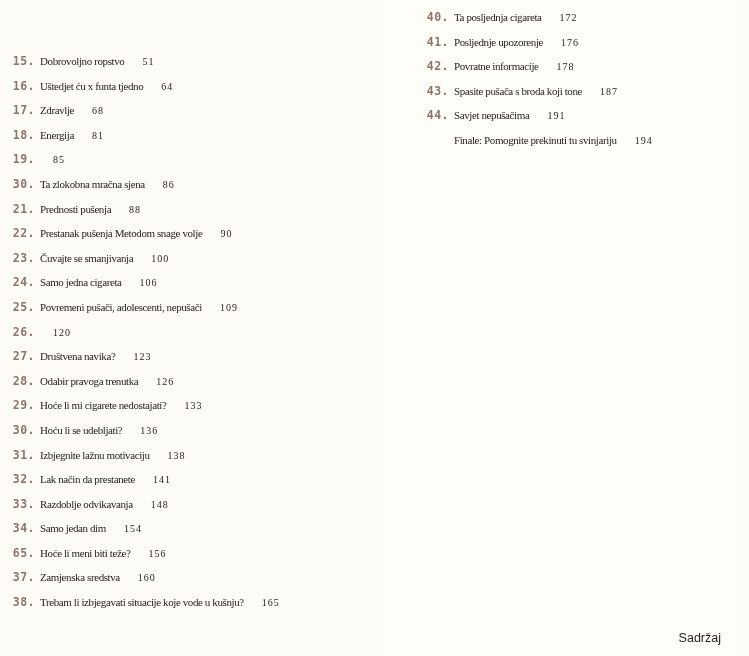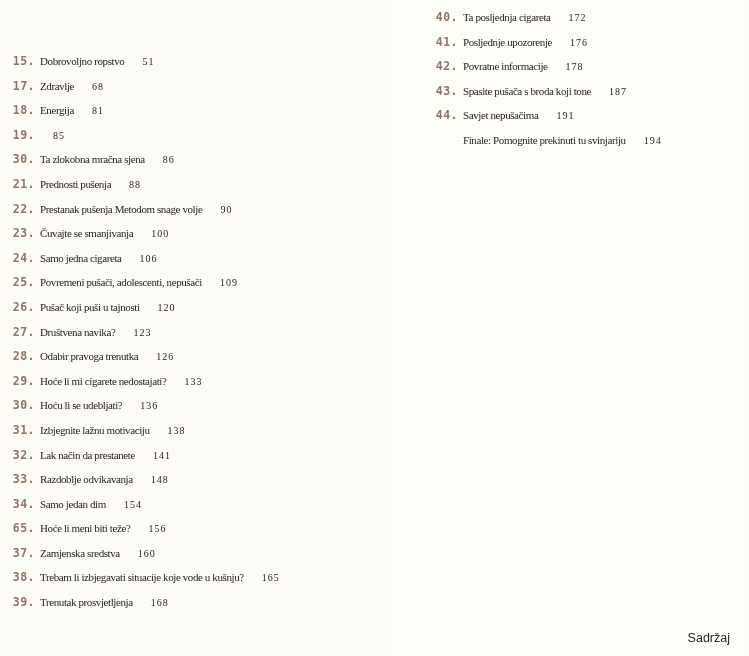--- a/index.html
+++ b/index.html
@@ -5,21 +5,21 @@
   html, body { margin: 0; padding: 0; }
   body {
     width: 749px; height: 656px; overflow: hidden;
     background: #fdfcf6;
     font-family: "DejaVu Serif", "Liberation Serif", serif;
     color: #2b2320;
     position: relative;
   }
   .page { position: absolute; top: 0; height: 656px; }
   .page-left { left: 0; width: 394px; background: #fcfbf5; margin-top: 44px; }
-  .page-right { left: 393px; width: 351px; background: #fefdf8; }
+  .page-right { left: 384px; width: 351px; background: #fefdf8; }
   .spine {
     position: absolute; left: 394px; top: 0; width: 4px; height: 656px;
     background: linear-gradient(to right, #b89a86, #8f6e5c, #a88a78);
   }
   .toc-list { position: absolute; top: 5px; left: 0; margin: 0; padding: 0; list-style: none; }
   .page-right .toc-list { left: 30px; }
   .toc-item {
     height: 24.6px; line-height: 24.6px; white-space: nowrap;
     font-size: 14.5px; display: flex; align-items: baseline;
   }
@@ -47,20 +47,25 @@
 <body>
 
 <div class="page page-left">
   <ul class="toc-list">
     <li class="toc-item">
         <span class="toc-num">15.</span>
         <span class="toc-title">Dobrovoljno ropstvo</span>
         <span class="toc-page">51</span>
       </li>
     <li class="toc-item">
+        <span class="toc-num">16.</span>
+        <span class="toc-title">Uštedjet ću x funta tjedno</span>
+        <span class="toc-page">64</span>
+      </li>
+    <li class="toc-item">
         <span class="toc-num">17.</span>
         <span class="toc-title">Zdravlje</span>
         <span class="toc-page">68</span>
       </li>
     <li class="toc-item">
         <span class="toc-num">18.</span>
         <span class="toc-title">Energija</span>
         <span class="toc-page">81</span>
       </li>
     <li class="toc-item">
@@ -92,21 +97,20 @@
         <span class="toc-title">Samo jedna cigareta</span>
         <span class="toc-page">106</span>
       </li>
     <li class="toc-item">
         <span class="toc-num">25.</span>
         <span class="toc-title">Povremeni pušači, adolescenti, nepušači</span>
         <span class="toc-page">109</span>
       </li>
     <li class="toc-item">
         <span class="toc-num">26.</span>
-        <span class="toc-title">Pušač koji puši u tajnosti</span>
         <span class="toc-page">120</span>
       </li>
     <li class="toc-item">
         <span class="toc-num">27.</span>
         <span class="toc-title">Društvena navika?</span>
         <span class="toc-page">123</span>
       </li>
     <li class="toc-item">
         <span class="toc-num">28.</span>
         <span class="toc-title">Odabir pravoga trenutka</span>
@@ -149,25 +153,20 @@
       </li>
     <li class="toc-item">
         <span class="toc-num">37.</span>
         <span class="toc-title">Zamjenska sredstva</span>
         <span class="toc-page">160</span>
       </li>
     <li class="toc-item">
         <span class="toc-num">38.</span>
         <span class="toc-title">Trebam li izbjegavati situacije koje vode u kušnju?</span>
         <span class="toc-page">165</span>
-      </li>
-    <li class="toc-item">
-        <span class="toc-num">39.</span>
-        <span class="toc-title">Trenutak prosvjetljenja</span>
-        <span class="toc-page">168</span>
       </li>
   </ul>
   <div class="footer footer-left">
     <span class="folio">viii</span><span>Allen Carr: Lako je prestati pušiti</span>
   </div>
 </div>
 
 <div class="spine"></div>
 
 <div class="page page-right">

